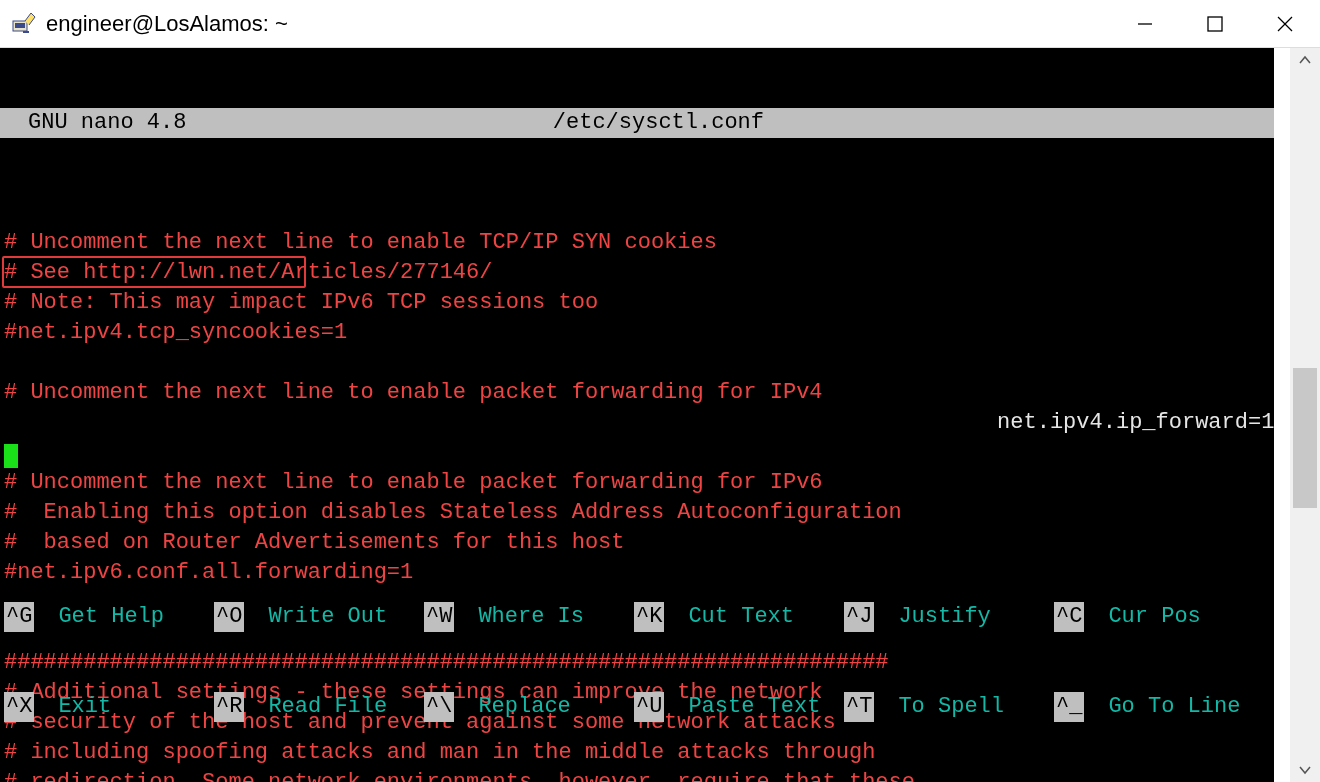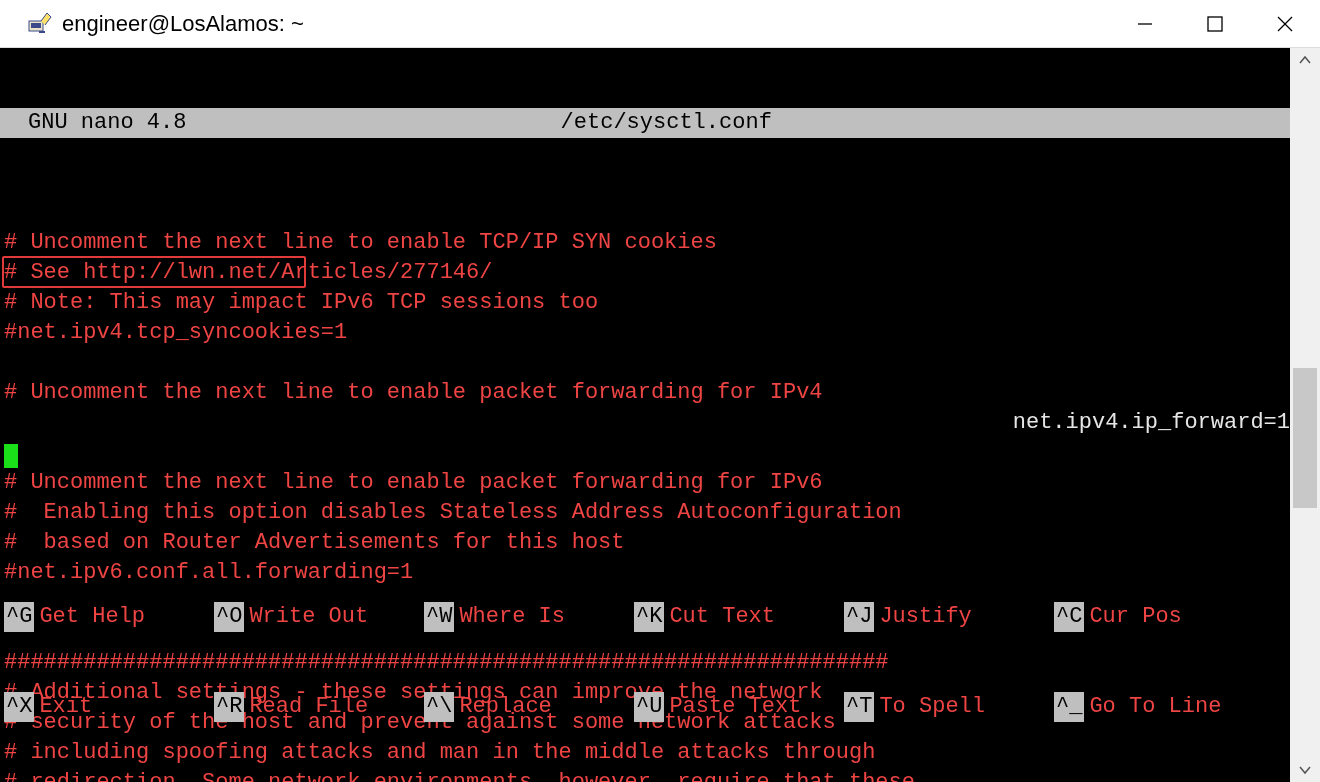--- a/index.html
+++ b/index.html
@@ -6,21 +6,21 @@
   html, body { width: 1320px; height: 782px; overflow: hidden; font-family: "Consolas","Courier New",monospace; }
   body { background: #fff; }
 
   
   .titlebar {
     height: 48px;
     display: flex;
     align-items: center;
     background: #fff;
     border-bottom: 1px solid #ddd;
-    padding-left: 26px;
+    padding-left: 10px;
   }
   .titlebar .icon-wrap {
     width: 28px; height: 28px; margin-right: 8px;
     display:flex; align-items:center; justify-content:center;
   }
   .titlebar .title {
     font-family: "Segoe UI", Arial, sans-serif;
     font-size: 22px;
     color: #000;
     flex: 1;
@@ -31,20 +31,21 @@
     display:flex; align-items:center; justify-content:center;
     font-family: "Segoe UI", Arial, sans-serif;
   }
   .winbtn svg { stroke:#000; stroke-width:1.3; fill:none; }
 
   
   .client {
     display:flex;
     height: 734px;
     background:#fff;
+    gap:16px;
   }
   .terminal {
     width: 1290px;
     height: 734px;
     background: #000;
     color: #fff;
     font-size: 22px;
     line-height: 30px;
     padding: 0;
     position: relative;
@@ -108,22 +109,22 @@
   }
   .sc-row { height:30px; display:flex; }
   .sc { display:flex; align-items:center; width:210px; }
   .sc .key {
     background:#bfbfbf; color:#000;
     padding:0 2px;
     min-width:28px;
     text-align:left;
   }
   .sc .desc {
-    color:#ef4444;
-    margin-left:5px;
+    color:#14b8a6;
+    margin-left:24px;
     white-space:pre;
   }
 </style>
 </head>
 <body>
 
 <div class="titlebar">
   <span class="icon-wrap">
     <svg width="26" height="26" viewBox="0 0 26 26">
       <rect x="2" y="10" width="14" height="10" fill="#e9e4c8" stroke="#3b4a8a"></rect>

